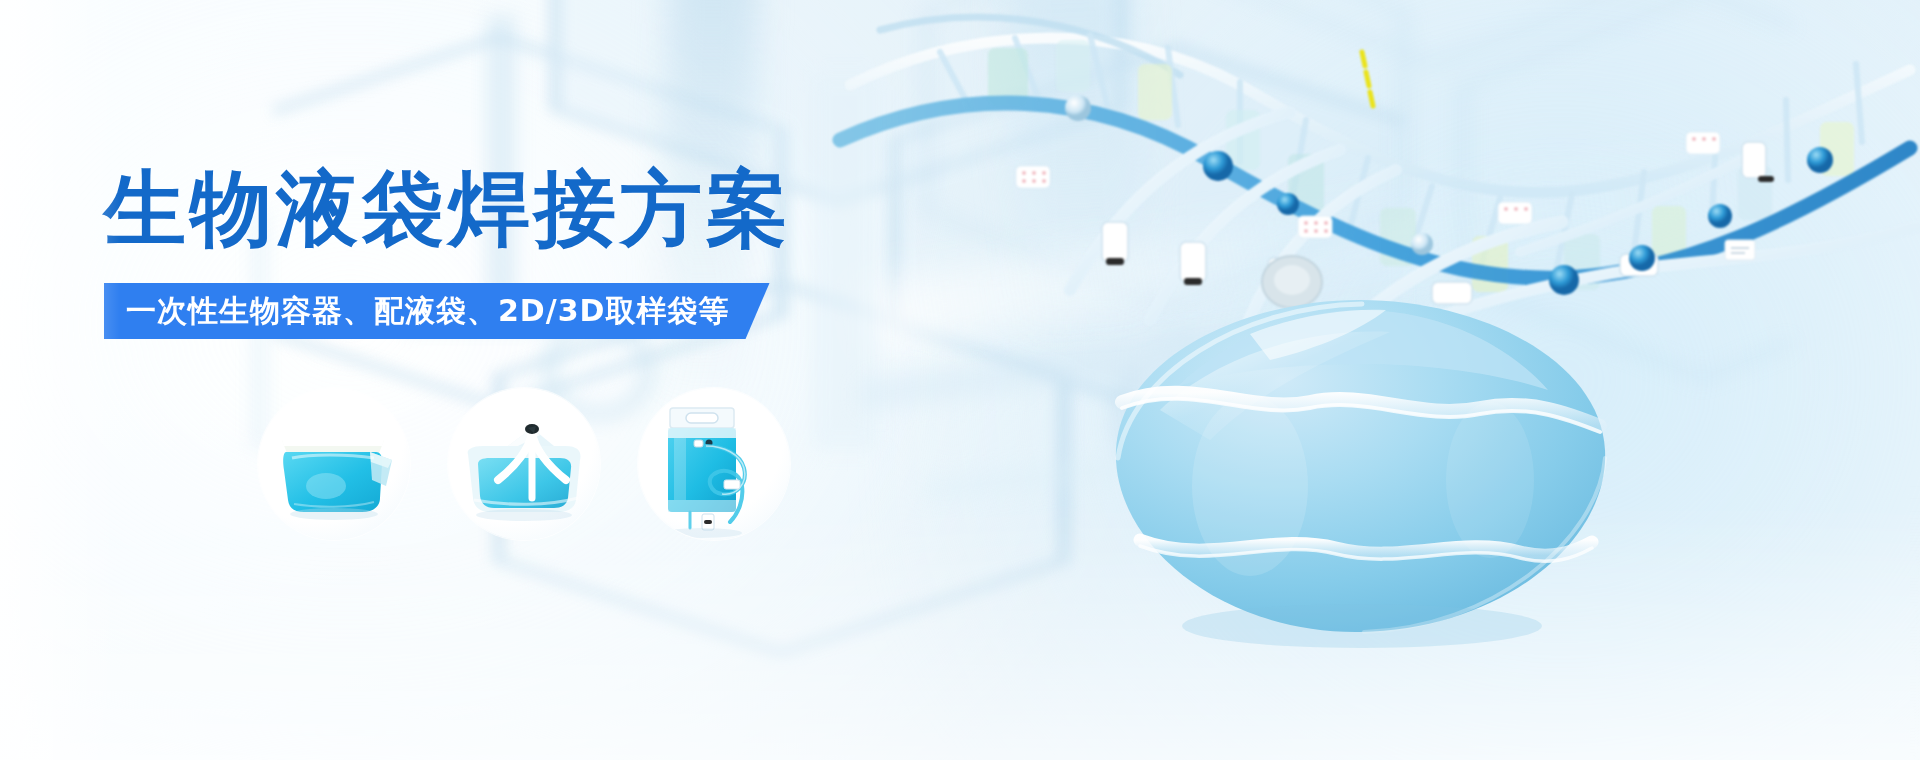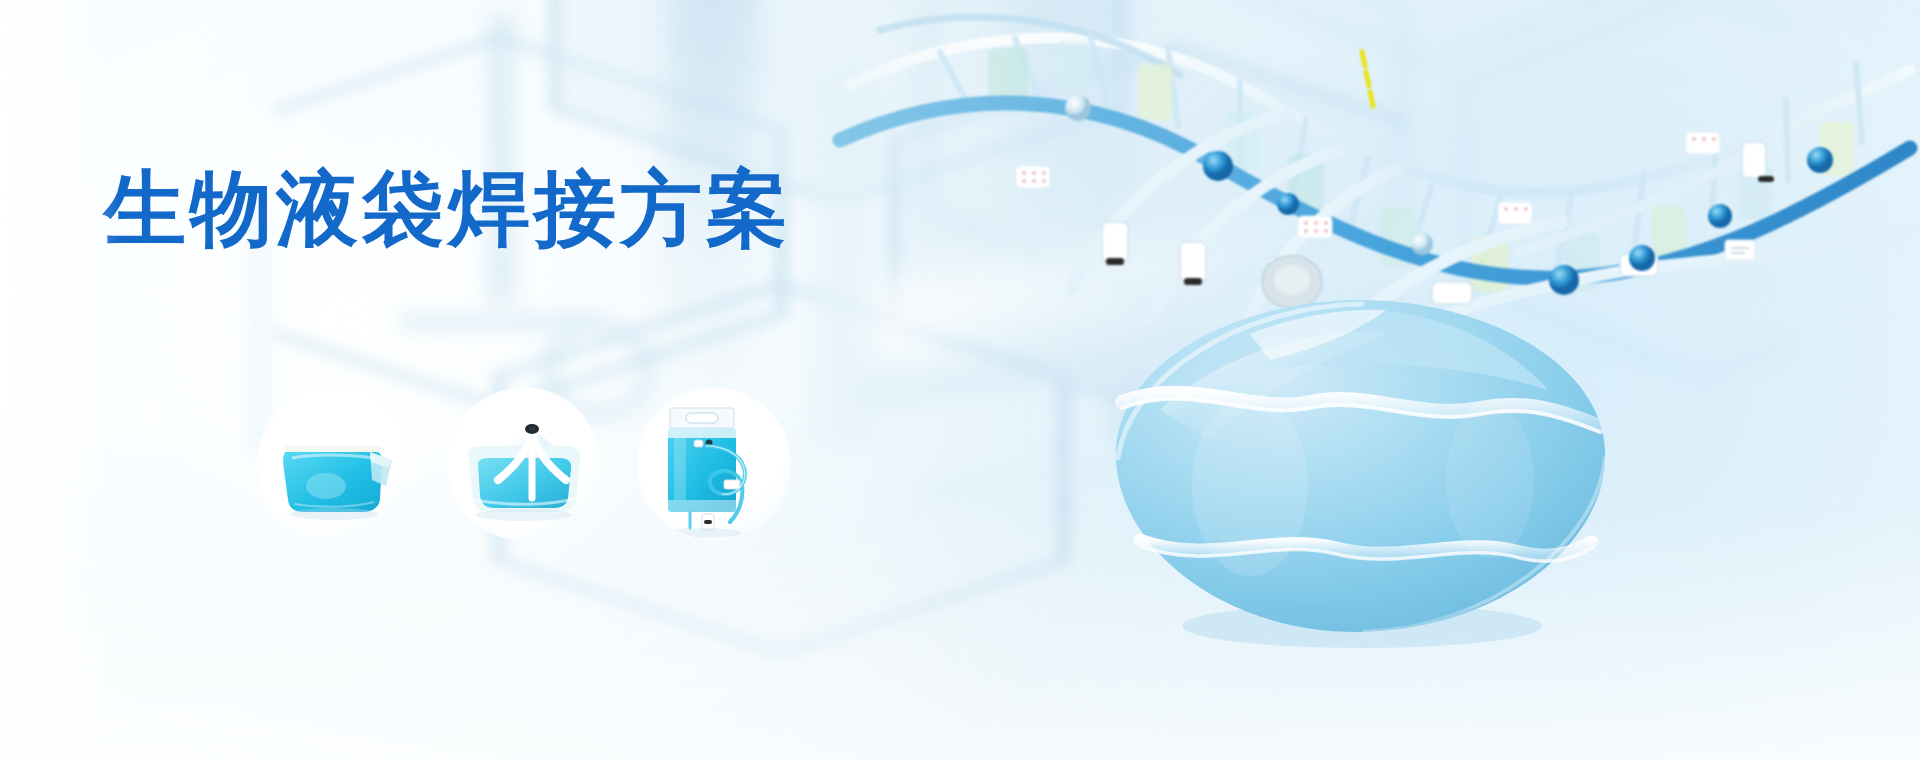--- a/index.html
+++ b/index.html
@@ -346,20 +346,23 @@
     <path d="M 18 168 C 30 86, 140 16, 262 14" fill="none" stroke="#ffffff" stroke-width="5" opacity=".5" stroke-linecap="round"></path>
     <path d="M 505 168 C 498 250, 392 338, 264 342" fill="none" stroke="#ffffff" stroke-width="4" opacity=".35" stroke-linecap="round"></path>
 
     <ellipse cx="262" cy="336" rx="180" ry="22" fill="#7fc2e2" opacity=".25"></ellipse>
   </svg>
 
   <div class="headline-wrap">
     <div class="headline">生物液袋焊接方案</div>
   </div>
 
+  <div class="ribbon">
+    <span class="ribbon-text">一次性生物容器、配液袋、2D/3D取样袋等</span>
+  </div>
 
   <div class="thumbs">
 
     <div class="thumb">
       <svg class="thumb-inner" viewBox="0 0 152 152">
         <defs>
           <linearGradient id="liq1" x1="0" y1="0" x2="1" y2="1">
             <stop offset="0%" stop-color="#59d8f2"></stop>
             <stop offset="55%" stop-color="#22bfe6"></stop>
             <stop offset="100%" stop-color="#14a9d4"></stop>

